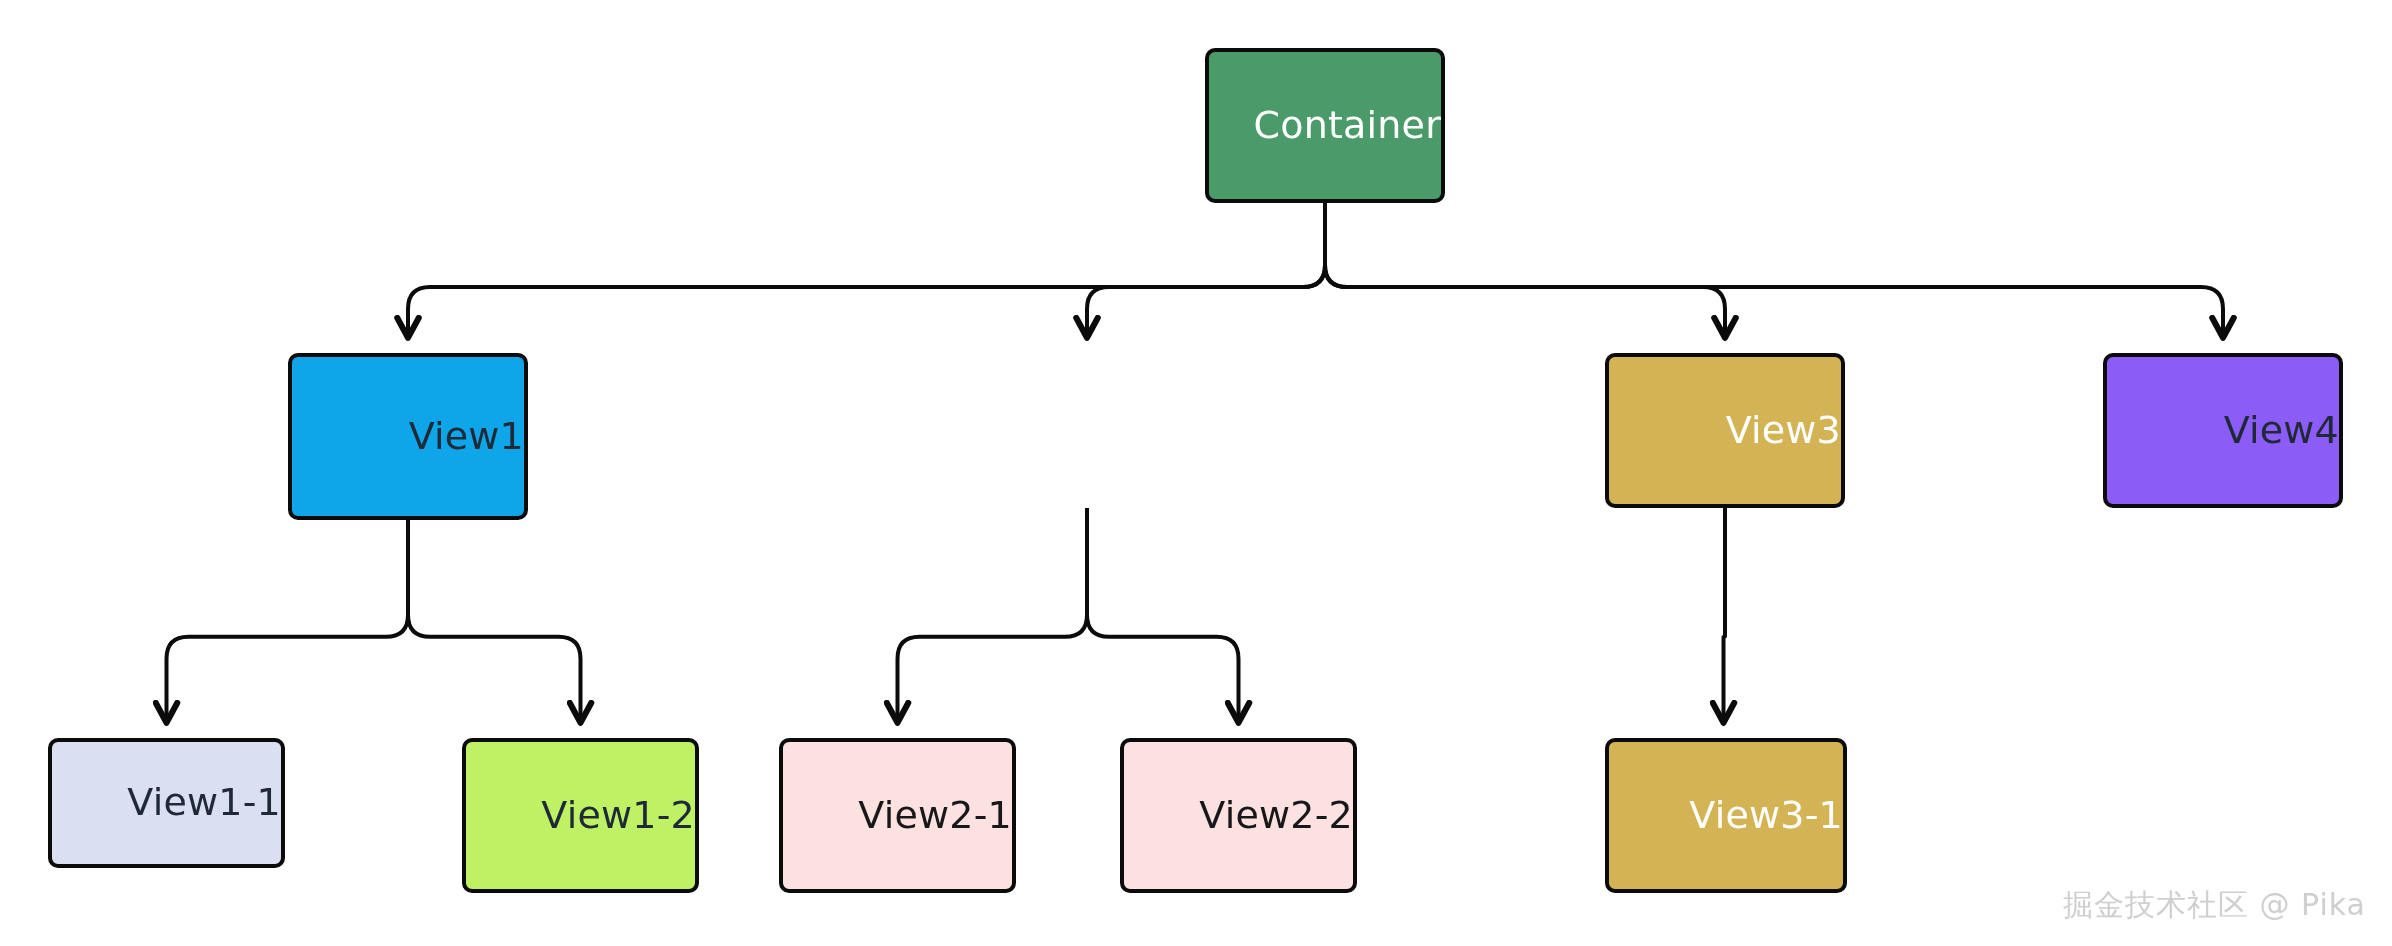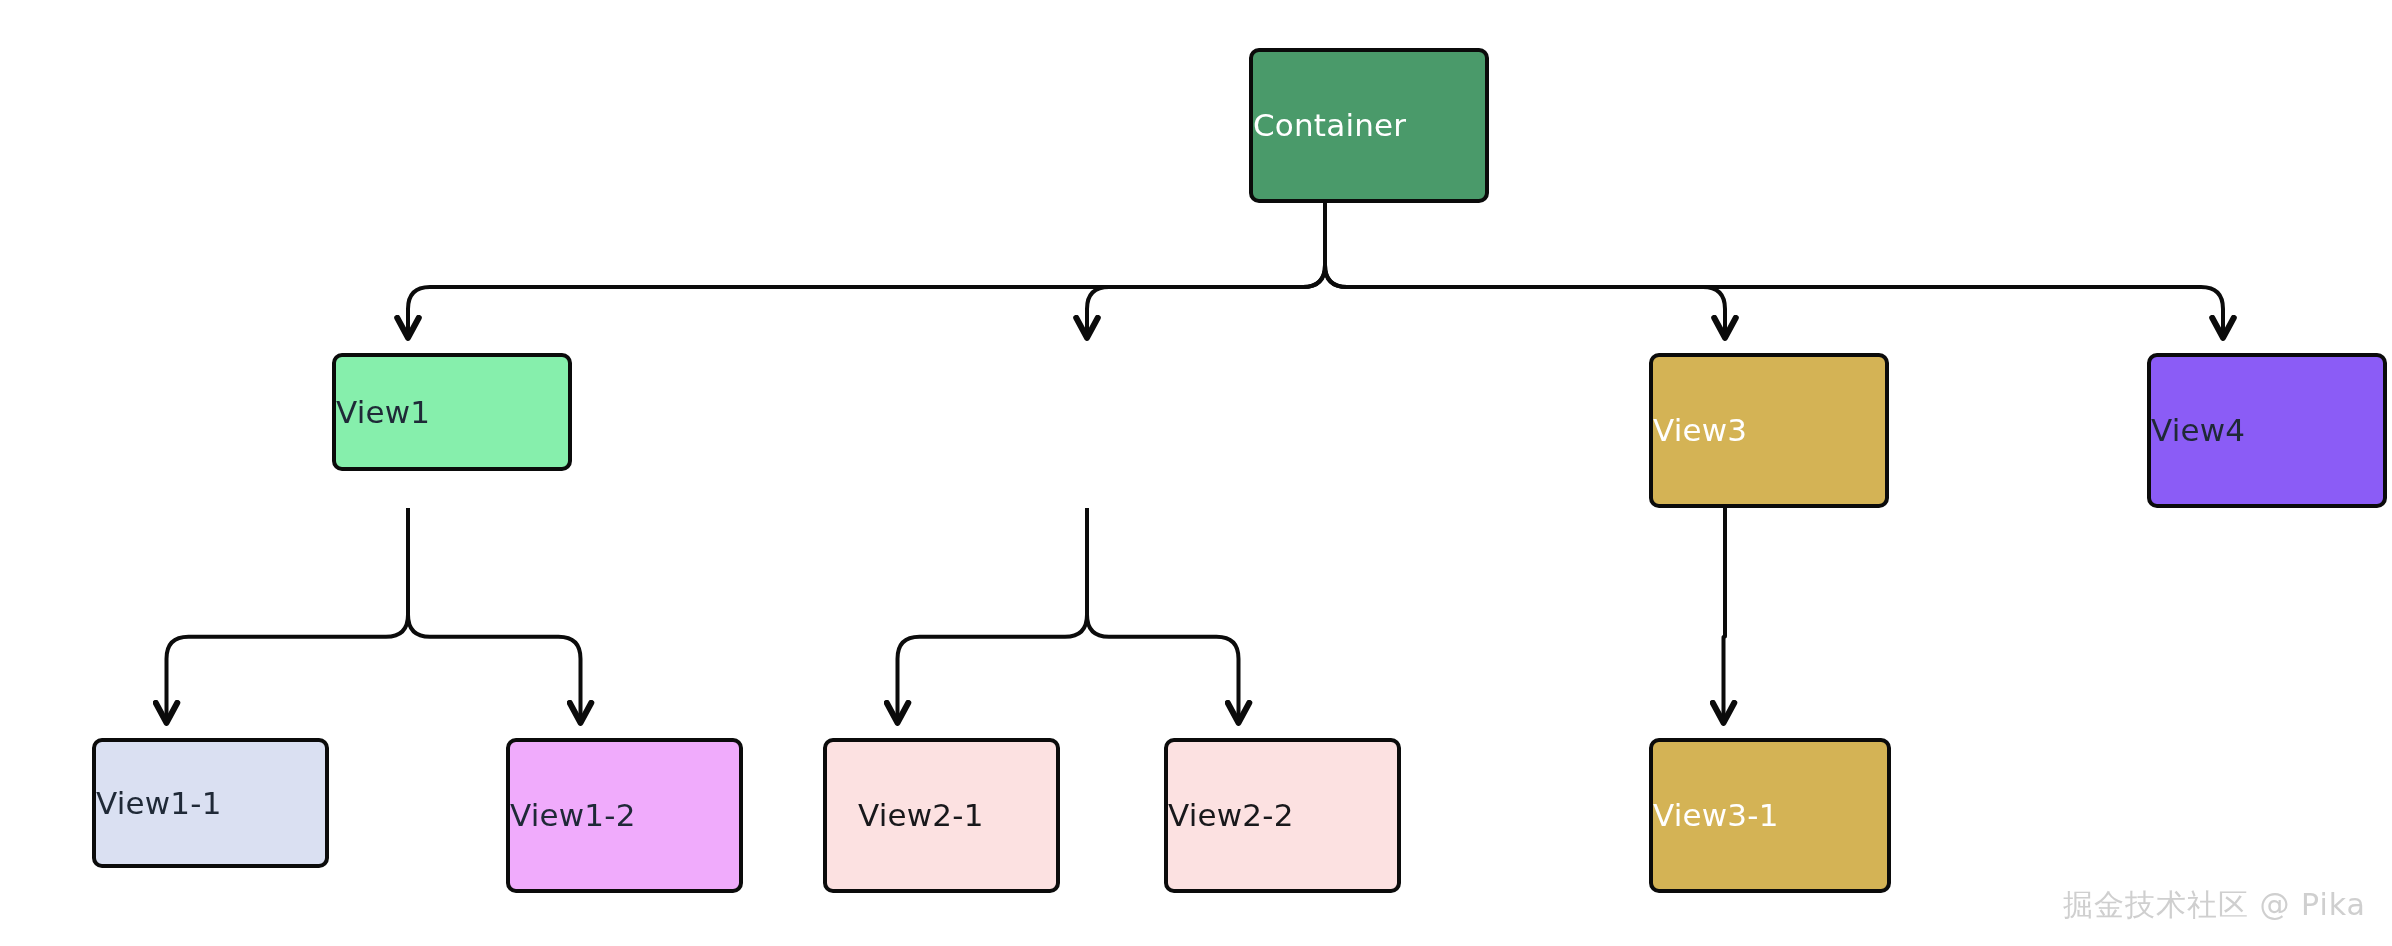--- a/index.html
+++ b/index.html
@@ -25,27 +25,26 @@
     height: 946px;
     pointer-events: none;
   }
   .node {
     position: absolute;
     box-sizing: border-box;
     border: 4px solid #0b0b0b;
     border-radius: 10px;
     display: flex;
     align-items: center;
-    justify-content: flex-start;
+    justify-content: flex-end;
     text-align: center;
-    font-size: 31px;
+    font-size: 38px;
     letter-spacing: 0.2px;
     line-height: 1.1;
     user-select: none;
-    margin-left: 44px;
   }
   .node-label {
     display: block;
   }
   #watermark {
     position: absolute;
     right: 26px;
     bottom: 20px;
     font-size: 30px;
     color: #cfcfcf;
@@ -75,38 +74,38 @@
         <path d="M 1087 508 L 1087 614.8 Q 1087 636.8 1065 636.8 L 919.5 636.8 Q 897.5 636.8 897.5 658.8 L 897.5 722" marker-end="url(#arrowhead)"></path>
         <path d="M 1087 508 L 1087 614.8 Q 1087 636.8 1109 636.8 L 1216.5 636.8 Q 1238.5 636.8 1238.5 658.8 L 1238.5 722" marker-end="url(#arrowhead)"></path>
         <path d="M 1725 508 L 1725 636.05 Q 1725 636.8 1724.25 636.8 L 1724.25 636.8 Q 1723.5 636.8 1723.5 637.55 L 1723.5 722" marker-end="url(#arrowhead)"></path>
       </g>
   </svg>
 
   <div class="node" style="left: 1205px; top: 48px; width: 240px; height: 155px; background: rgb(74, 154, 106); border-color: rgb(11, 11, 11); color: rgb(255, 255, 255);">
     <span class="node-label">Container</span>
   </div>
 
-  <div class="node" style="left: 288px; top: 353px; width: 240px; height: 118px; background: #86efac; border-color: rgb(11, 11, 11); color: rgb(31, 41, 55);">
+  <div class="node" style="left: 288px; top: 353px; width: 240px; height: 167px; background: #0ea5e9; border-color: rgb(11, 11, 11); color: rgb(31, 41, 55);">
     <span class="node-label">View1</span>
   </div>
 
 
   <div class="node" style="left: 1605px; top: 353px; width: 240px; height: 155px; background: rgb(212, 179, 85); border-color: rgb(11, 11, 11); color: rgb(255, 255, 255);">
     <span class="node-label">View3</span>
   </div>
 
   <div class="node" style="left: 2103px; top: 353px; width: 240px; height: 155px; background: #8b5cf6; border-color: rgb(11, 11, 11); color: rgb(31, 41, 55);">
     <span class="node-label">View4</span>
   </div>
 
   <div class="node" style="left: 48px; top: 738px; width: 237px; height: 130px; background: rgb(218, 224, 242); border-color: rgb(11, 11, 11); color: rgb(31, 41, 55);">
     <span class="node-label">View1-1</span>
   </div>
 
-  <div class="node" style="left: 462px; top: 738px; width: 237px; height: 155px; background: #f0abfc; border-color: rgb(11, 11, 11); color: rgb(31, 41, 55);">
+  <div class="node" style="left: 462px; top: 738px; width: 237px; height: 155px; background: #bef264; border-color: rgb(11, 11, 11); color: rgb(31, 41, 55);">
     <span class="node-label">View1-2</span>
   </div>
 
   <div class="node" style="left: 779px; top: 738px; width: 237px; height: 155px; background: rgb(252, 225, 225); border-color: rgb(11, 11, 11); color: rgb(24, 24, 27); padding-left: 31px;">
     <span class="node-label">View2-1</span>
   </div>
 
   <div class="node" style="left: 1120px; top: 738px; width: 237px; height: 155px; background: rgb(252, 225, 225); border-color: rgb(11, 11, 11); color: rgb(24, 24, 27);">
     <span class="node-label">View2-2</span>
   </div>

